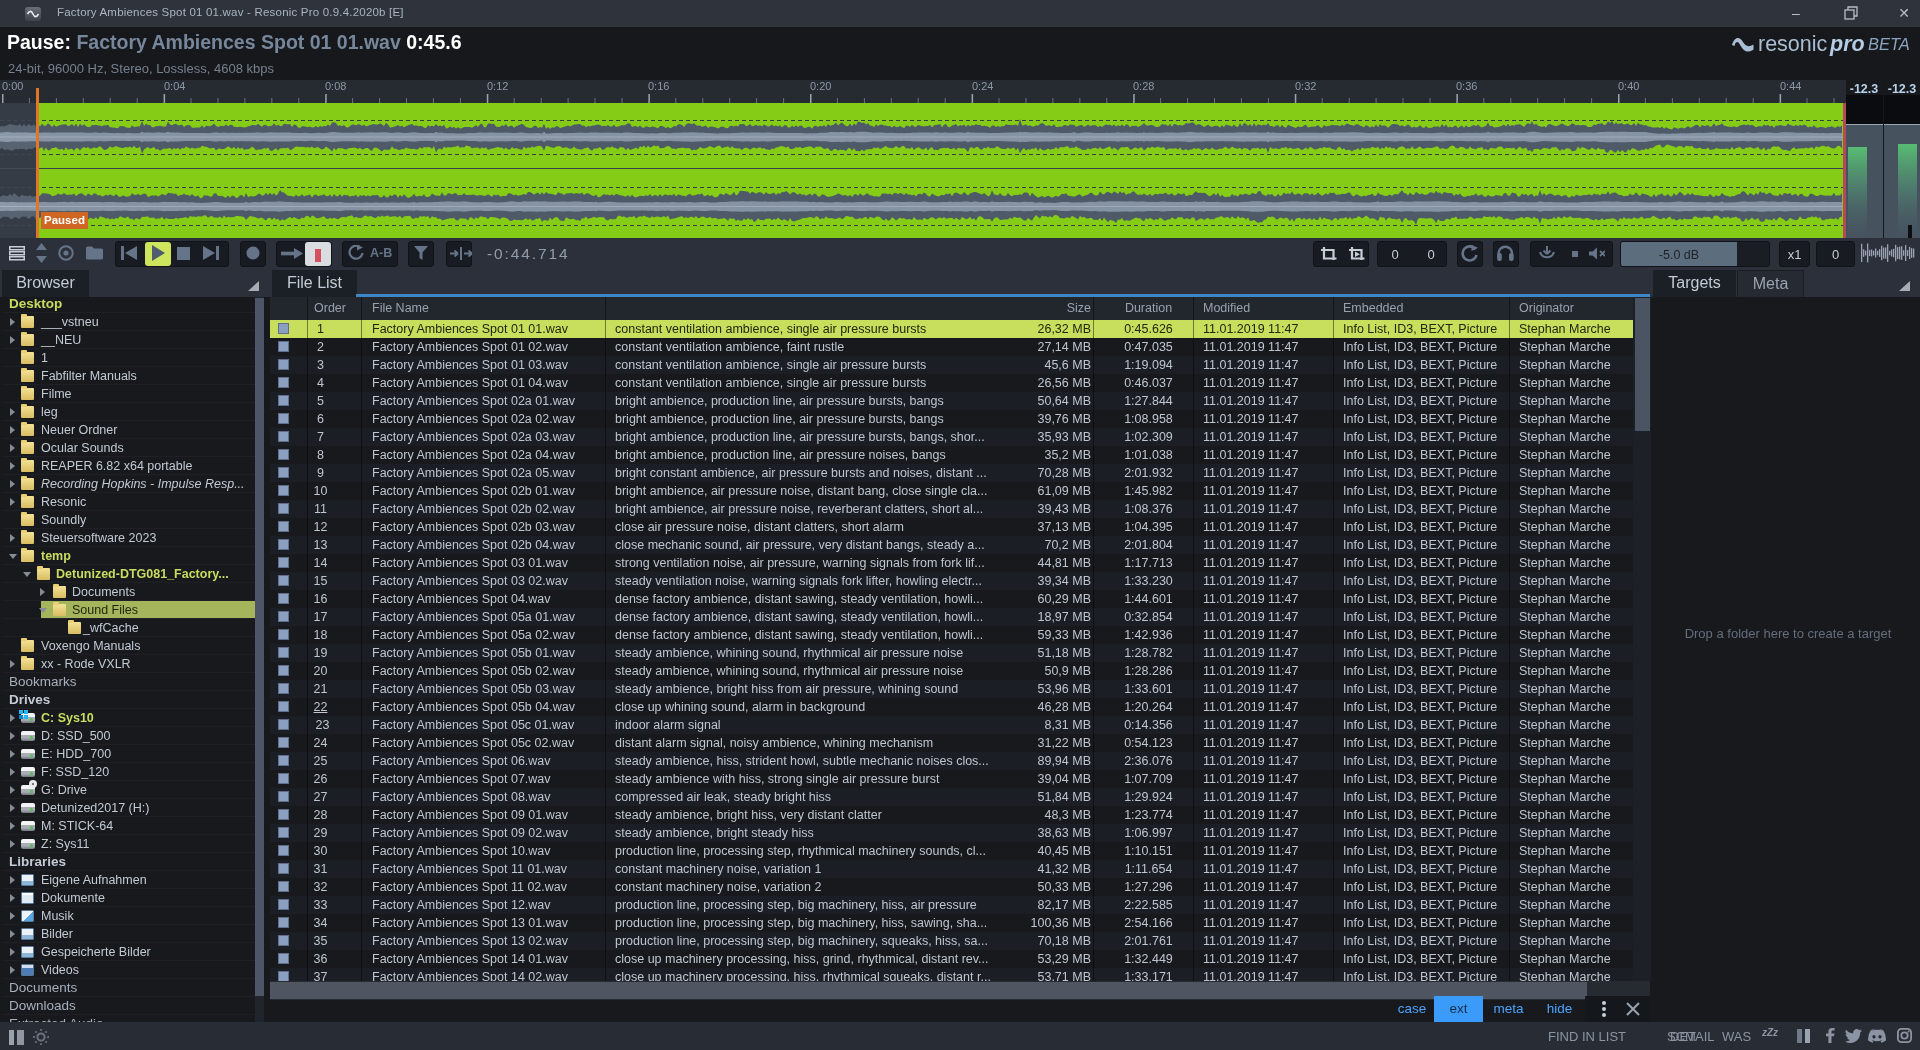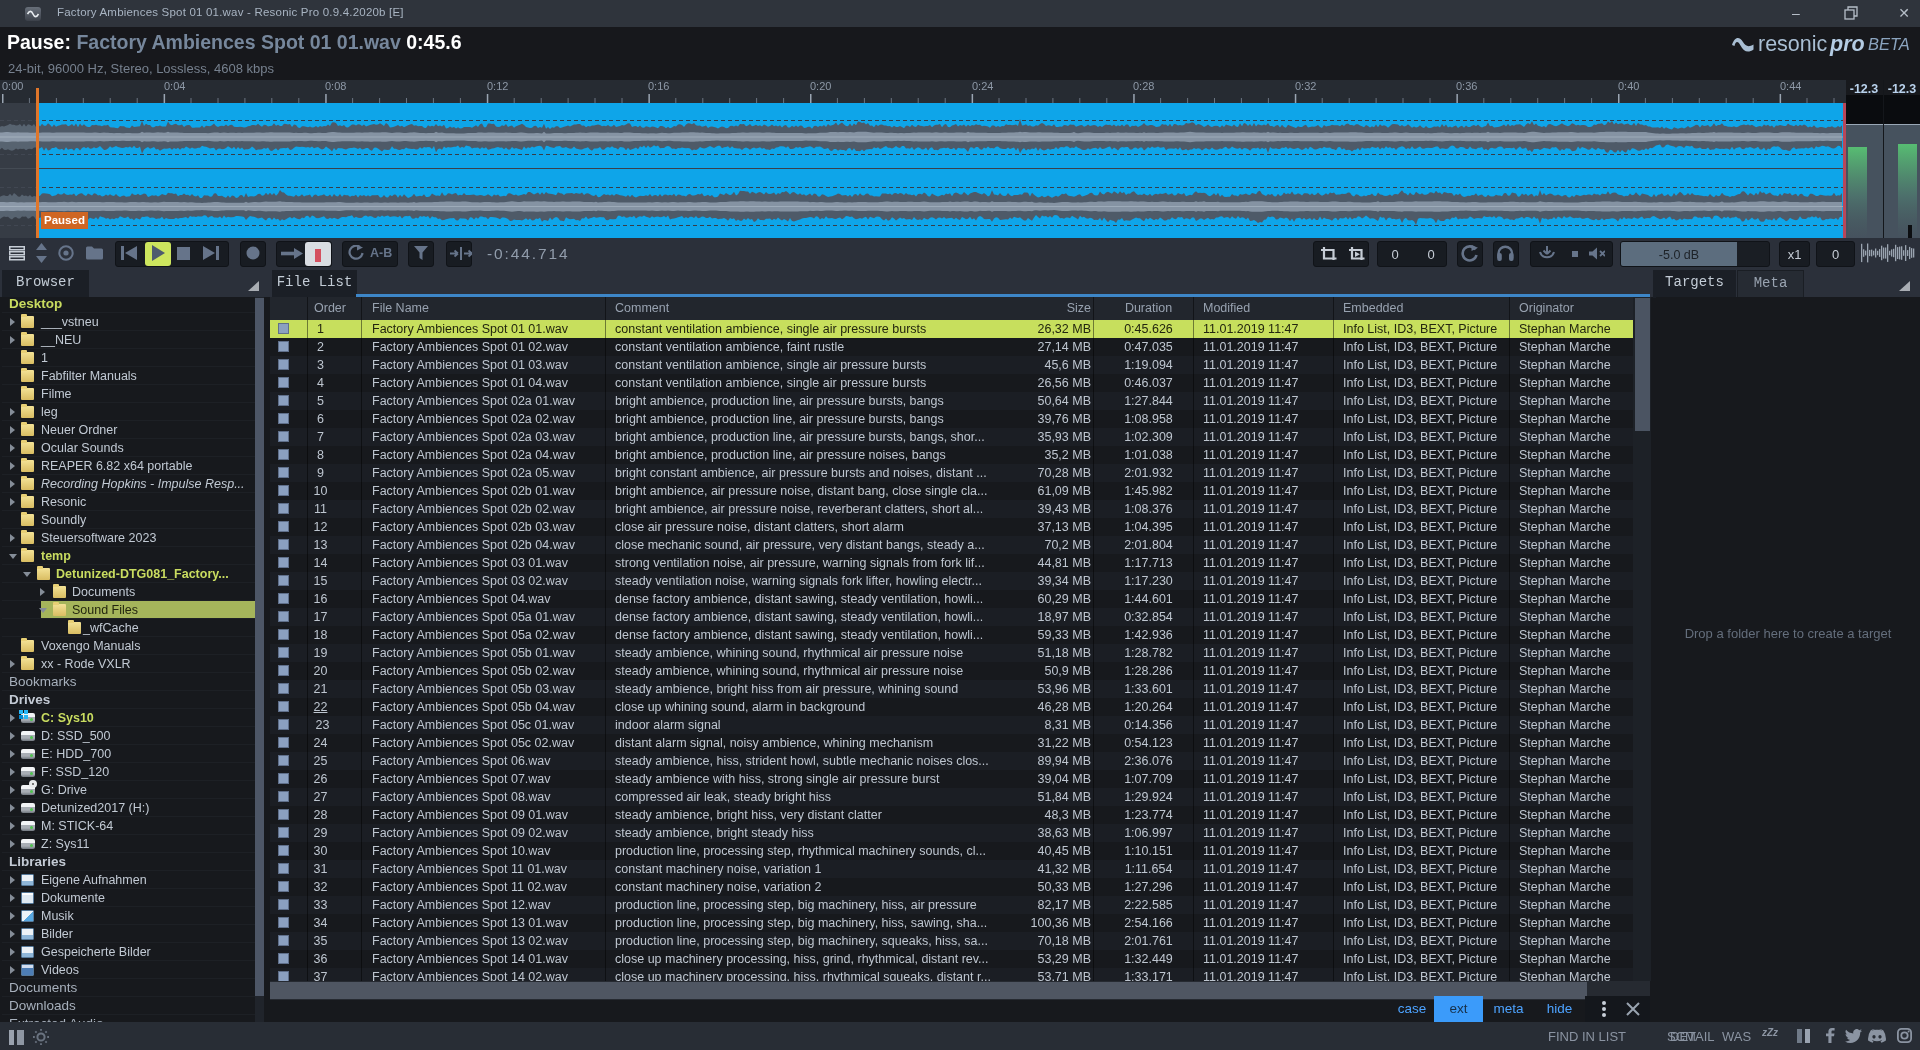--- a/index.html
+++ b/index.html
@@ -15,42 +15,42 @@
 .winbtn{top:6px;width:16px;height:16px;color:#b6bec8;font-size:14px;text-align:center;line-height:15px;}
 
 #header{left:0;top:27px;width:1920px;height:53px;background:#17181c;}
 #pauseline{left:7px;top:4px;font-size:19.5px;font-weight:bold;color:#fff;}
 #pauseline .fn{color:#76879c;}
 #infoline{left:8px;top:34px;font-size:13px;color:#76808e;}
 #logo{right:1px;top:4px;height:24px;}
 
 #ruler{left:0;top:80px;width:1846px;height:23px;background:#262b32;}
 
-#wave{left:0;top:103px;width:1846px;height:135px;background:#0ea5e9;}
+#wave{left:0;top:103px;width:1846px;height:135px;background:#84cc16;}
 #paused{left:41px;top:109px;width:47px;height:17px;background:#cf6623;color:#fff;
  font-size:11.5px;font-weight:bold;text-align:center;line-height:17px;}
 
 #meter{left:1846px;top:80px;width:74px;height:158px;background:#17191d;}
 .mlabel{top:2px;width:36px;text-align:center;font-size:12.5px;font-weight:bold;color:#b9d2ec;}
 #meterblack{left:0;top:15px;width:74px;height:30px;background:#0a0c0f;}
 #meterline{left:0;top:44px;width:74px;height:1px;background:#9aa8b6;}
 #meterbody{left:0;top:45px;width:74px;height:113px;background:#46525e;}
 #meterdiv{left:37px;top:0px;width:1px;height:158px;background:#14171b;}
 
 #toolbar{left:0;top:238px;width:1920px;height:32px;background:#2b303a;}
 .tbox{position:absolute;top:3px;height:26px;background:#181c22;border:1px solid #101318;border-radius:3px;}
 .tbtn-green{position:absolute;background:#cde65e;border-radius:3px;}
 .tbtn-light{position:absolute;background:#d9dde2;border-radius:3px;}
 #timecur{left:487px;top:7px;font-size:15.5px;color:#919cab;letter-spacing:1.9px;}
 #volslider{left:1620px;top:3px;width:150px;height:26px;background:#1a1e24;border:1px solid #101318;border-radius:3px;overflow:hidden;}
 #volfill{position:absolute;left:0;top:0;width:116px;height:26px;background:#5c6d7e;}
 #voltext{position:absolute;left:0;top:6px;width:116px;text-align:center;color:#1d2227;font-size:12.5px;}
 
 #tabbar{left:0;top:270px;width:1920px;height:27px;background:#2b303a;}
-.tab{position:absolute;top:0px;height:28px;font-size:14px;color:#c3ccd6;text-align:center;font-family:Liberation Mono, monospace;}
+.tab{position:absolute;top:0px;height:28px;font-size:16px;color:#c3ccd6;text-align:center;}
 .tab.active{background:#1b1f26;}
 #blueline{left:356px;top:24px;width:1294px;height:3px;background:#3d86c8;}
 .collapse{position:absolute;width:0;height:0;border-left:11px solid transparent;border-bottom:10px solid #a9adb3;}
 
 #browser{left:0;top:297px;width:255px;height:725px;background:#17191d;overflow:hidden;}
 #bscroll{left:255px;top:297px;width:9px;height:725px;background:#20242b;}
 #bthumb{left:0px;top:1px;width:9px;height:698px;background:#4d5666;}
 #filelist{left:270px;top:297px;width:1363px;height:684px;background:#17191d;overflow:hidden;}
 #fscroll{left:1633px;top:297px;width:18px;height:684px;background:#1d2127;}
 #fthumb{left:2px;top:1px;width:15px;height:133px;background:#4b5462;}
@@ -579,21 +579,20 @@
       </div>
     </div>
   <div class="abs" id="bscroll">
       <div class="abs" id="bthumb"></div>
     </div>
 
   <div class="abs" id="filelist">
       <div class="hrow">
         <div class="cell c-ord" style="text-align:left;padding-left:7px;left:37px;width:54px;">Order</div>
         <div class="cell c-fn">File Name</div>
-        <div class="cell c-cm">Comment</div>
         <div class="cell c-sz">Size</div>
         <div class="cell c-du">Duration</div>
         <div class="cell c-mo">Modified</div>
         <div class="cell c-em">Embedded</div>
         <div class="cell c-or">Originator</div>
         <div class="vline" style="left:37px;"></div>
         <div class="vline" style="left:91px;"></div>
         <div class="vline" style="left:335px;"></div>
         <div class="vline" style="left:823px;"></div>
         <div class="vline" style="left:923px;"></div>
@@ -851,21 +850,21 @@
         <div class="vline" style="left:923px;"></div>
         <div class="vline" style="left:1063px;"></div>
         <div class="vline" style="left:1239px;"></div>
       </div>
       <div class="frow alt">
         <div class="cb"></div>
         <div class="cell c-ord" style="left:30px;width:41px;">15</div>
         <div class="cell c-fn">Factory Ambiences Spot 03 02.wav</div>
         <div class="cell c-cm">steady ventilation noise, warning signals fork lifter, howling electr...</div>
         <div class="cell c-sz">39,34 MB</div>
-        <div class="cell c-du">1:17.230</div>
+        <div class="cell c-du">1:33.230</div>
         <div class="cell c-mo">11.01.2019 11:47</div>
         <div class="cell c-em">Info List, ID3, BEXT, Picture</div>
         <div class="cell c-or">Stephan Marche</div>
         <div class="vline" style="left:37px;"></div>
         <div class="vline" style="left:91px;"></div>
         <div class="vline" style="left:335px;"></div>
         <div class="vline" style="left:823px;"></div>
         <div class="vline" style="left:923px;"></div>
         <div class="vline" style="left:1063px;"></div>
         <div class="vline" style="left:1239px;"></div>

